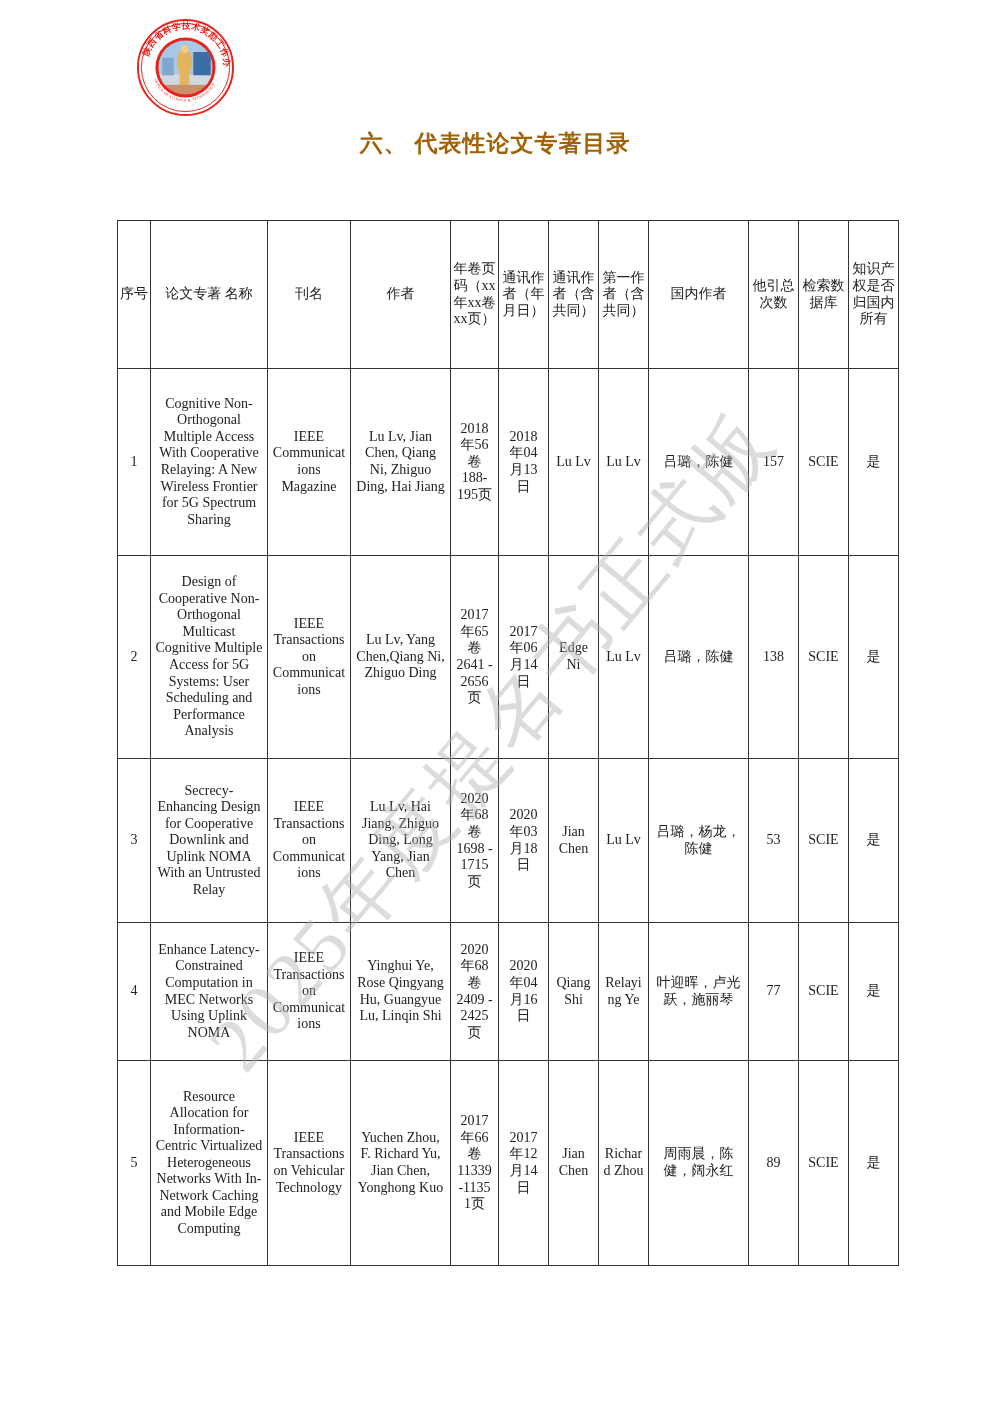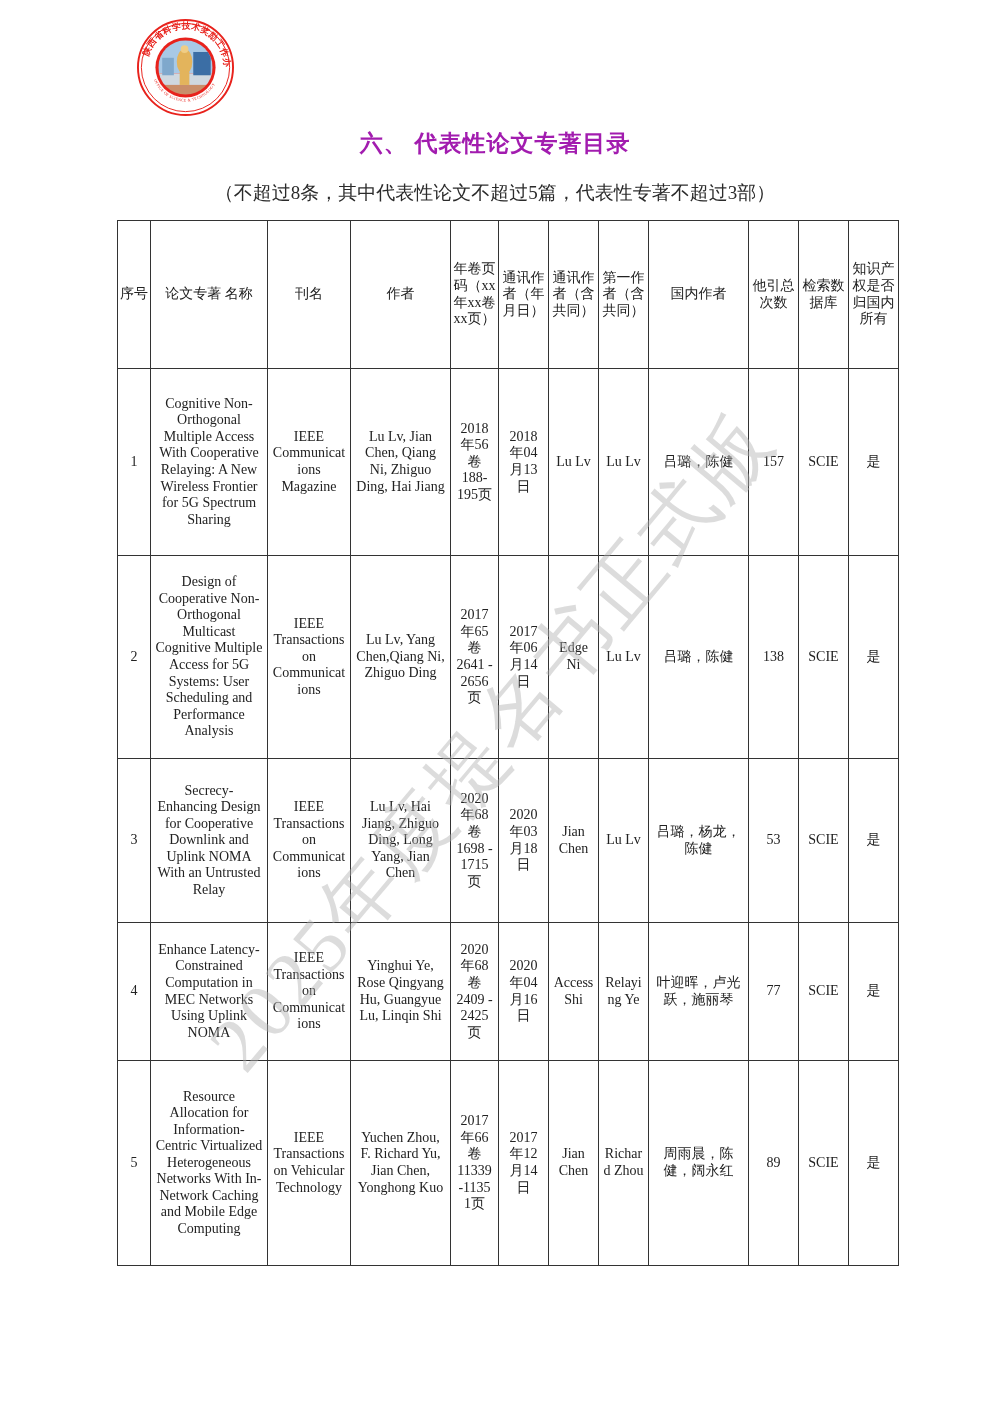--- a/index.html
+++ b/index.html
@@ -17,21 +17,21 @@
   .logo {
     position: absolute; left: 137px; top: 19px;
     width: 97px; height: 97px;
   }
 
   
   .doc-title {
     position: absolute; top: 128px; left: 0; width: 100%;
     text-align: center;
     font-size: 23px; font-weight: bold; letter-spacing: 1px;
-    color: #a21caf;
+    color: #a16207;
   }
   .doc-subtitle {
     position: absolute; top: 180px; left: 0; width: 100%;
     text-align: center;
     font-size: 19px; color: #2b2b2b;
   }
 
   
   .watermark {
     position: absolute; left: 492px; top: 742px;
@@ -100,21 +100,20 @@
       <rect x="22" y="68" width="56" height="10" fill="#c98e6a"></rect>
       <rect x="58" y="34" width="18" height="24" fill="#3b6ea5"></rect>
       <rect x="26" y="40" width="12" height="18" fill="#7fa8cc"></rect>
       <ellipse cx="49" cy="44" rx="8" ry="13" fill="#e3b45c"></ellipse>
       <rect x="44" y="54" width="10" height="14" fill="#e3b45c"></rect>
       <ellipse cx="49" cy="31" rx="4" ry="4" fill="#f0cd85"></ellipse>
     </g>
   </svg>
 
   <div class="doc-title">六、 代表性论文专著目录</div>
-  <div class="doc-subtitle">（不超过8条，其中代表性论文不超过5篇，代表性专著不超过3部）</div>
 
   <div class="watermark">2025年度提名书正式版</div>
 
   <table class="papers">
     <colgroup>
       <col style="width:33px">
         <col style="width:117px">
         <col style="width:83px">
       <col style="width:100px">
         <col style="width:48px">
@@ -185,21 +184,21 @@
       <td class="c-left">SCIE</td>
       <td class="c-own">是</td>
     </tr>
         <tr>
       <td class="c-seq">4</td>
       <td class="c-left">Enhance Latency-Constrained Computation in MEC Networks Using Uplink NOMA</td>
       <td class="c-left">IEEE Transactions on Communications</td>
       <td class="c-left">Yinghui Ye, Rose Qingyang Hu, Guangyue Lu, Linqin Shi</td>
       <td class="c-left">2020年68卷2409 - 2425页</td>
       <td class="c-left">2020年04月16日</td>
-      <td class="c-left">Access Shi</td>
+      <td class="c-left">Qiang Shi</td>
       <td class="c-left">Relaying Ye</td>
       <td class="c-left">叶迎晖，卢光跃，施丽琴</td>
       <td class="c-left">77</td>
       <td class="c-left">SCIE</td>
       <td class="c-own">是</td>
     </tr>
         <tr>
       <td class="c-seq">5</td>
       <td class="c-left">Resource Allocation for Information-Centric Virtualized Heterogeneous Networks With In-Network Caching and Mobile Edge Computing</td>
       <td class="c-left">IEEE Transactions on Vehicular Technology</td>

